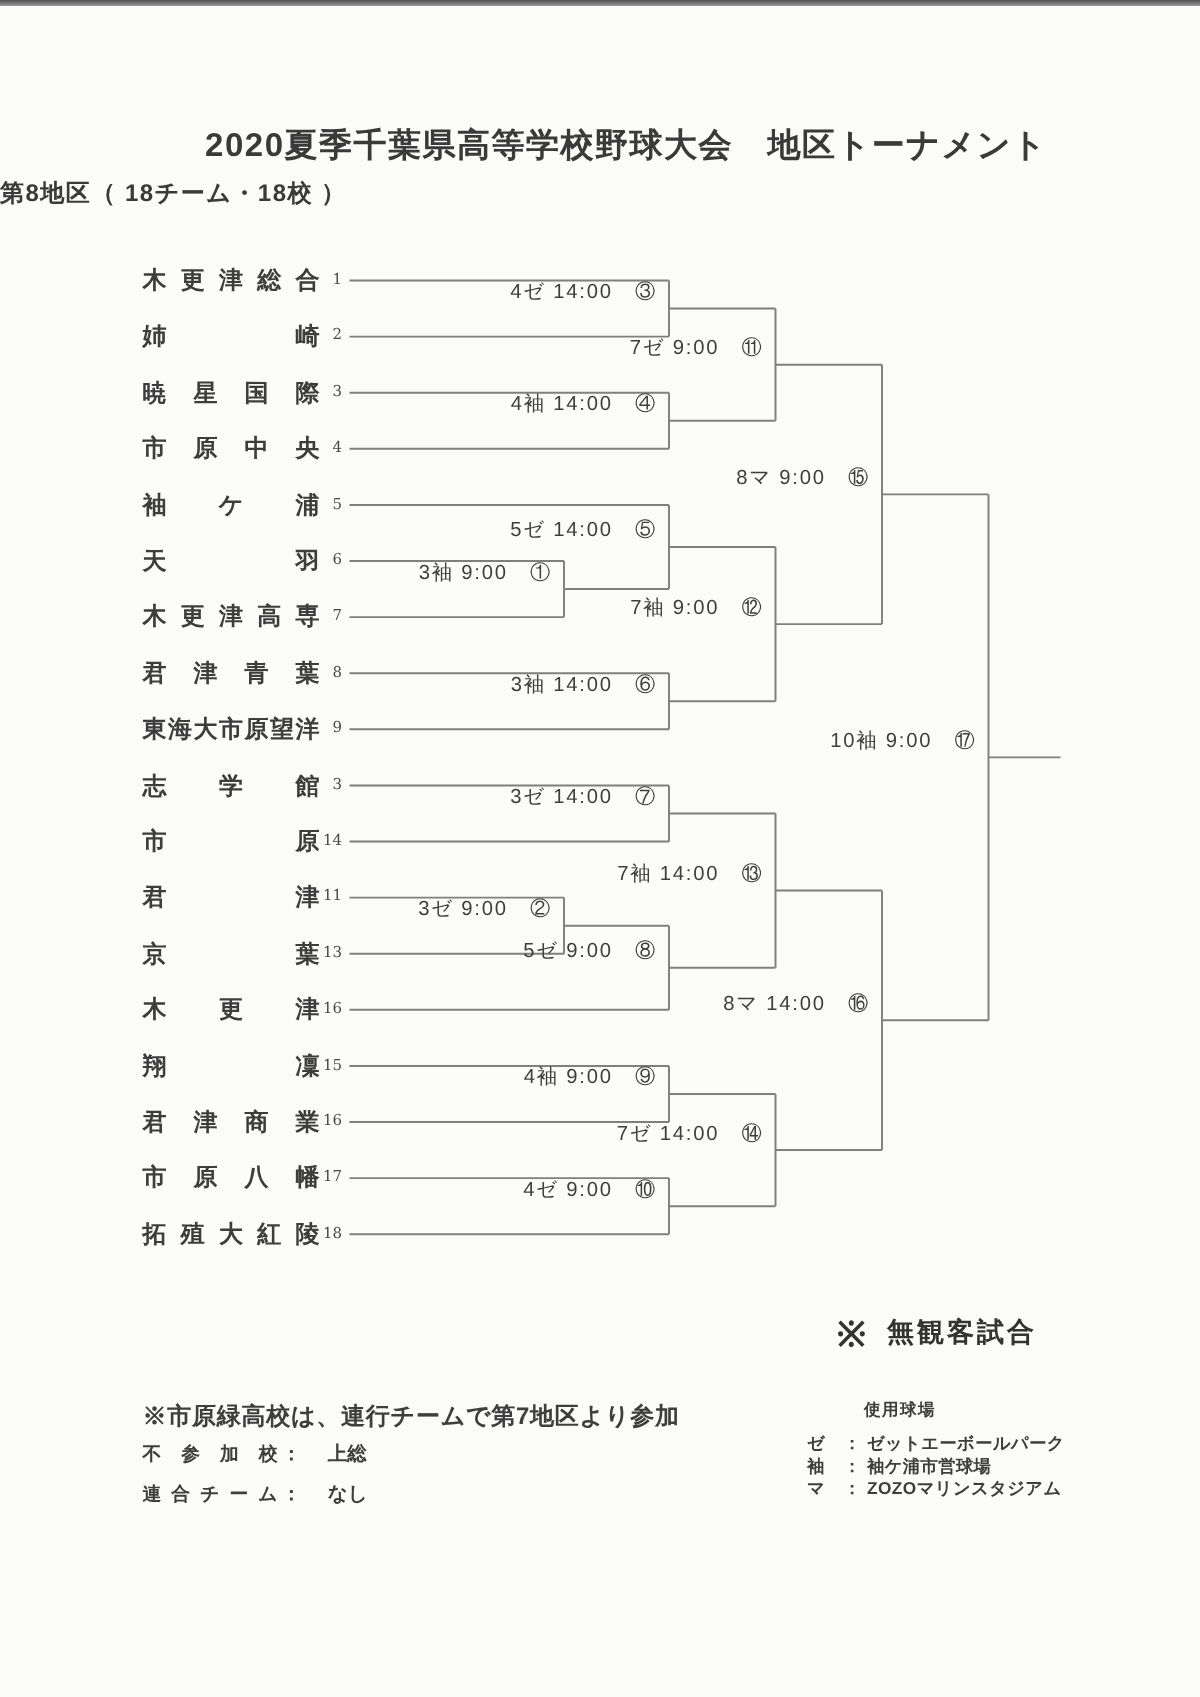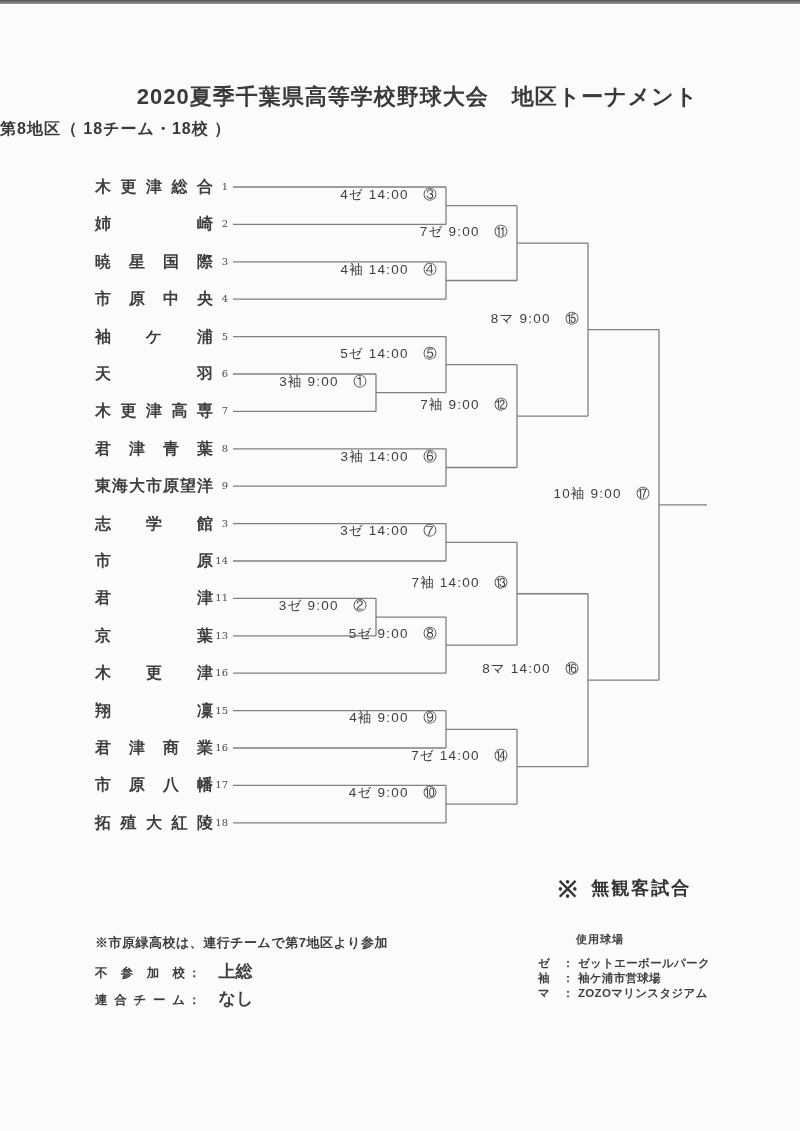--- a/index.html
+++ b/index.html
@@ -31,30 +31,30 @@
     font-family:"DejaVu Serif", serif;font-size:10px;color:#4a4a4a;
   }
   #bracket{position:absolute;top:0;left:0;}
   .no-spectators{
     position:absolute;left:558px;top:872px;display:flex;align-items:center;gap:14px;
     color:#333;
   }
   .no-spectators .mark{font-size:23px;font-weight:bold;}
   .no-spectators .txt{font-size:18px;font-weight:bold;letter-spacing:2px;}
   .footnote{
-    position:absolute;left:95px;top:934px;font-size:13px;font-weight:600;
+    position:absolute;left:95px;top:934px;font-size:16px;font-weight:600;
     letter-spacing:0.5px;color:#3e3e3e;text-align:center;
   }
   .note-row{position:absolute;left:95px;display:flex;align-items:baseline;}
   .note-row.r1{top:960px;}
   .note-row.r2{top:987px;}
   .note-label{width:90px;display:inline-flex;justify-content:space-between;
     font-size:12.5px;font-weight:bold;}
   .note-colon{margin-left:3px;font-weight:bold;font-size:12.5px;}
-  .note-value{margin-left:18px;font-size:17px;font-weight:600;}
+  .note-value{margin-left:18px;font-size:13px;font-weight:600;}
   .venues{position:absolute;left:538px;top:932px;width:240px;}
   .venue-header{margin-left:38px;font-size:11px;font-weight:bold;letter-spacing:1px;margin-bottom:9px;}
   .venue-row{display:flex;font-size:11.5px;line-height:15px;font-weight:600;}
   .v-code{width:20px;}
   .v-colon{width:20px;text-align:center;}
   .v-name{letter-spacing:0.3px;text-align:center;}
 </style>
 </head>
 <body>
 

